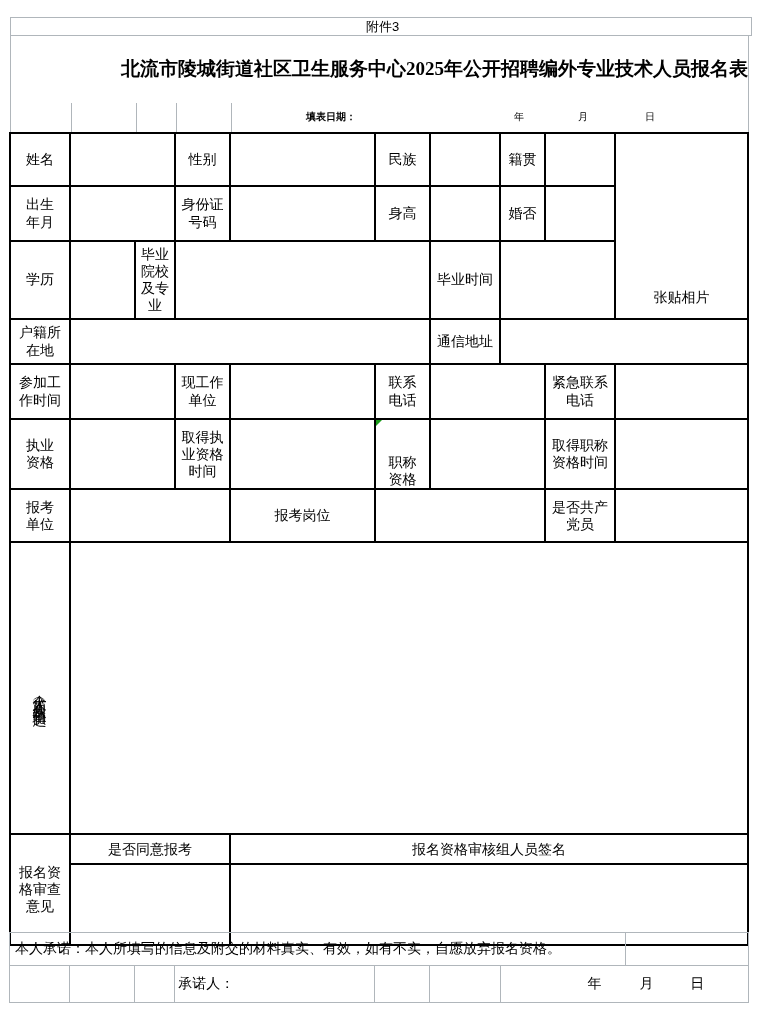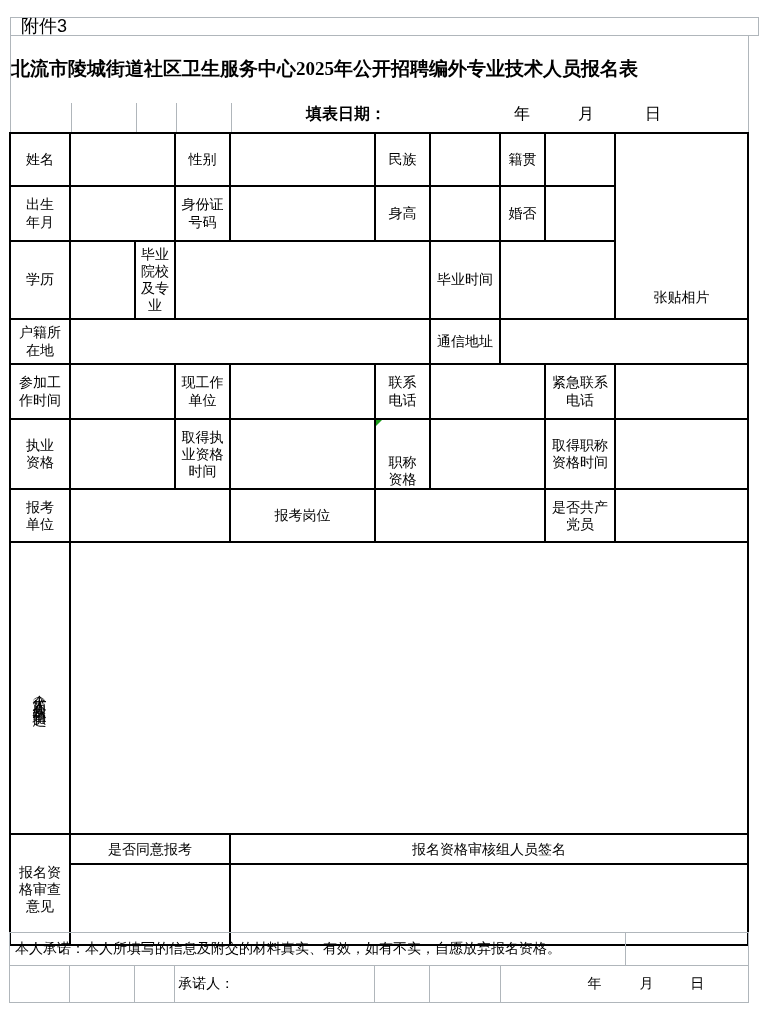--- a/index.html
+++ b/index.html
@@ -9,37 +9,37 @@
   }
   html,body{margin:0;padding:0;background:#ffffff;}
   .sheet{
     position:relative;width:760px;height:1023px;background:#ffffff;
     font-family:"Liberation Sans",sans-serif;color:#000;overflow:hidden;
   }
   
   .att-row{
     position:absolute;left:10px;top:17px;width:737px;height:17px;
     border:1px solid var(--grid);
-    font-size:18px;line-height:17px;padding-left:10px;box-sizing:content-box;
+    font-size:13px;line-height:17px;padding-left:3px;box-sizing:content-box;text-align:center;
   }
   .title-row{
     position:absolute;left:10px;top:35px;width:737px;height:68px;
     border-left:1px solid var(--grid);border-right:1px solid var(--grid);
-    display:flex;align-items:center;justify-content:flex-start;
+    display:flex;align-items:center;justify-content:flex-end;
   }
   .title-row .t{
     font-family:"Liberation Serif",serif;font-weight:bold;font-size:19px;
     letter-spacing:0px;white-space:nowrap;
   }
   .date-row{
     position:absolute;left:10px;top:103px;width:737px;height:30px;
     border-left:1px solid var(--grid);border-right:1px solid var(--grid);
   }
   .date-row .v{position:absolute;top:0;width:1px;height:30px;background:var(--grid);}
-  .date-row span{position:absolute;top:1px;font-size:16px;}
+  .date-row span{position:absolute;top:7px;font-size:10px;}
   .date-row .dl{font-weight:bold;}
   
   table{border-collapse:collapse;table-layout:fixed;}
   .main{position:absolute;left:9px;top:132px;width:740px;}
   .main td{
     border:2px solid var(--ink);
     text-align:center;vertical-align:middle;
     font-size:14px;line-height:1.22;padding:0;
     white-space:pre-line;overflow:hidden;
   }

